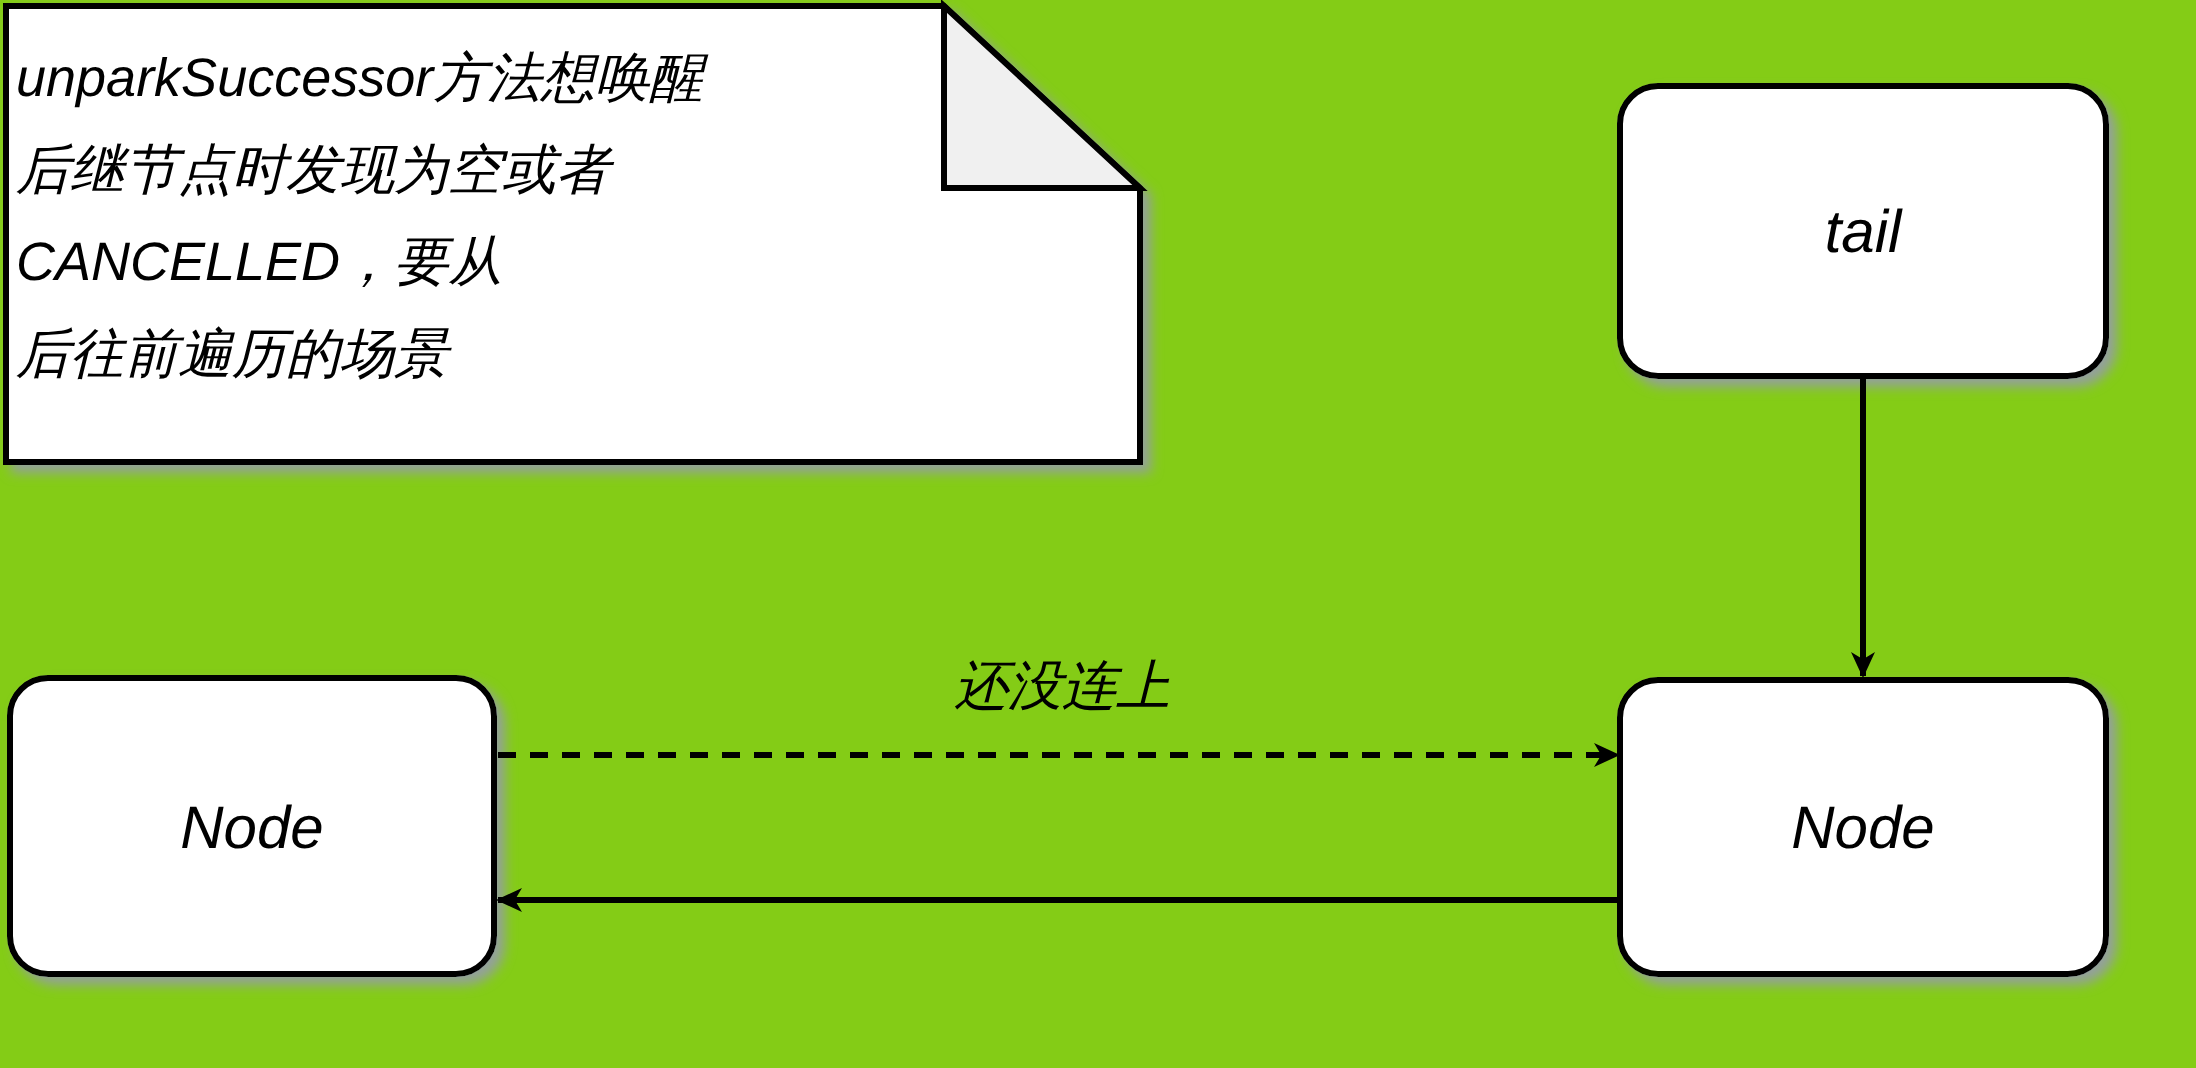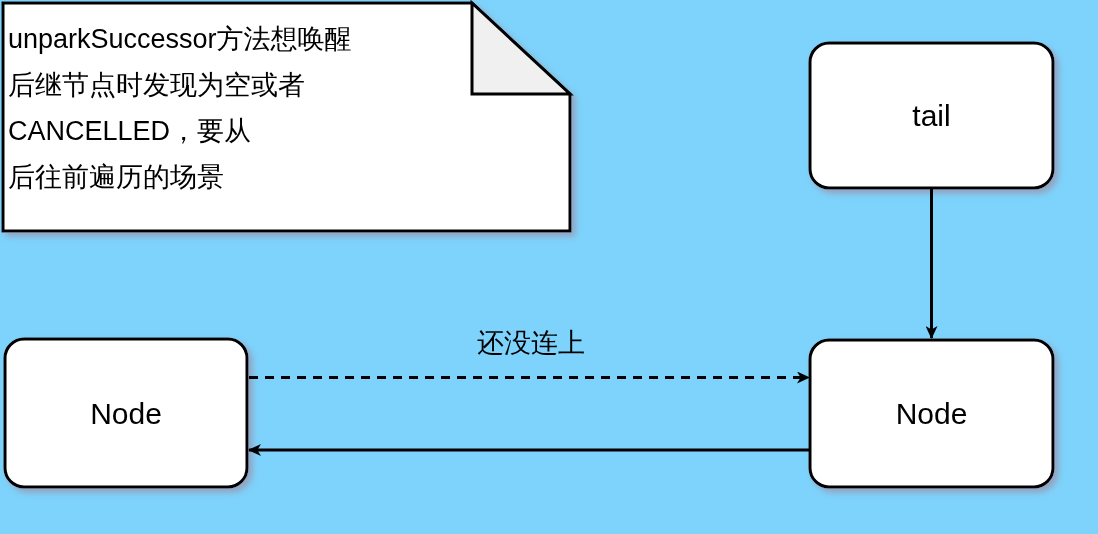--- a/index.html
+++ b/index.html
@@ -9,22 +9,23 @@
     background: #ffffff;
   }
   body {
     font-family: "Liberation Sans", "DejaVu Sans", sans-serif;
     -webkit-font-smoothing: antialiased;
   }
   #canvas {
     position: relative;
     width: 1098px;
     height: 534px;
-    background: #7dd3fc;
+    background: #84cc16;
     overflow: hidden;
+    font-style: italic;
   }
   #diagram-svg {
     position: absolute;
     left: 0;
     top: 0;
     width: 1098px;
     height: 534px;
     display: block;
   }
   .shape-text {

